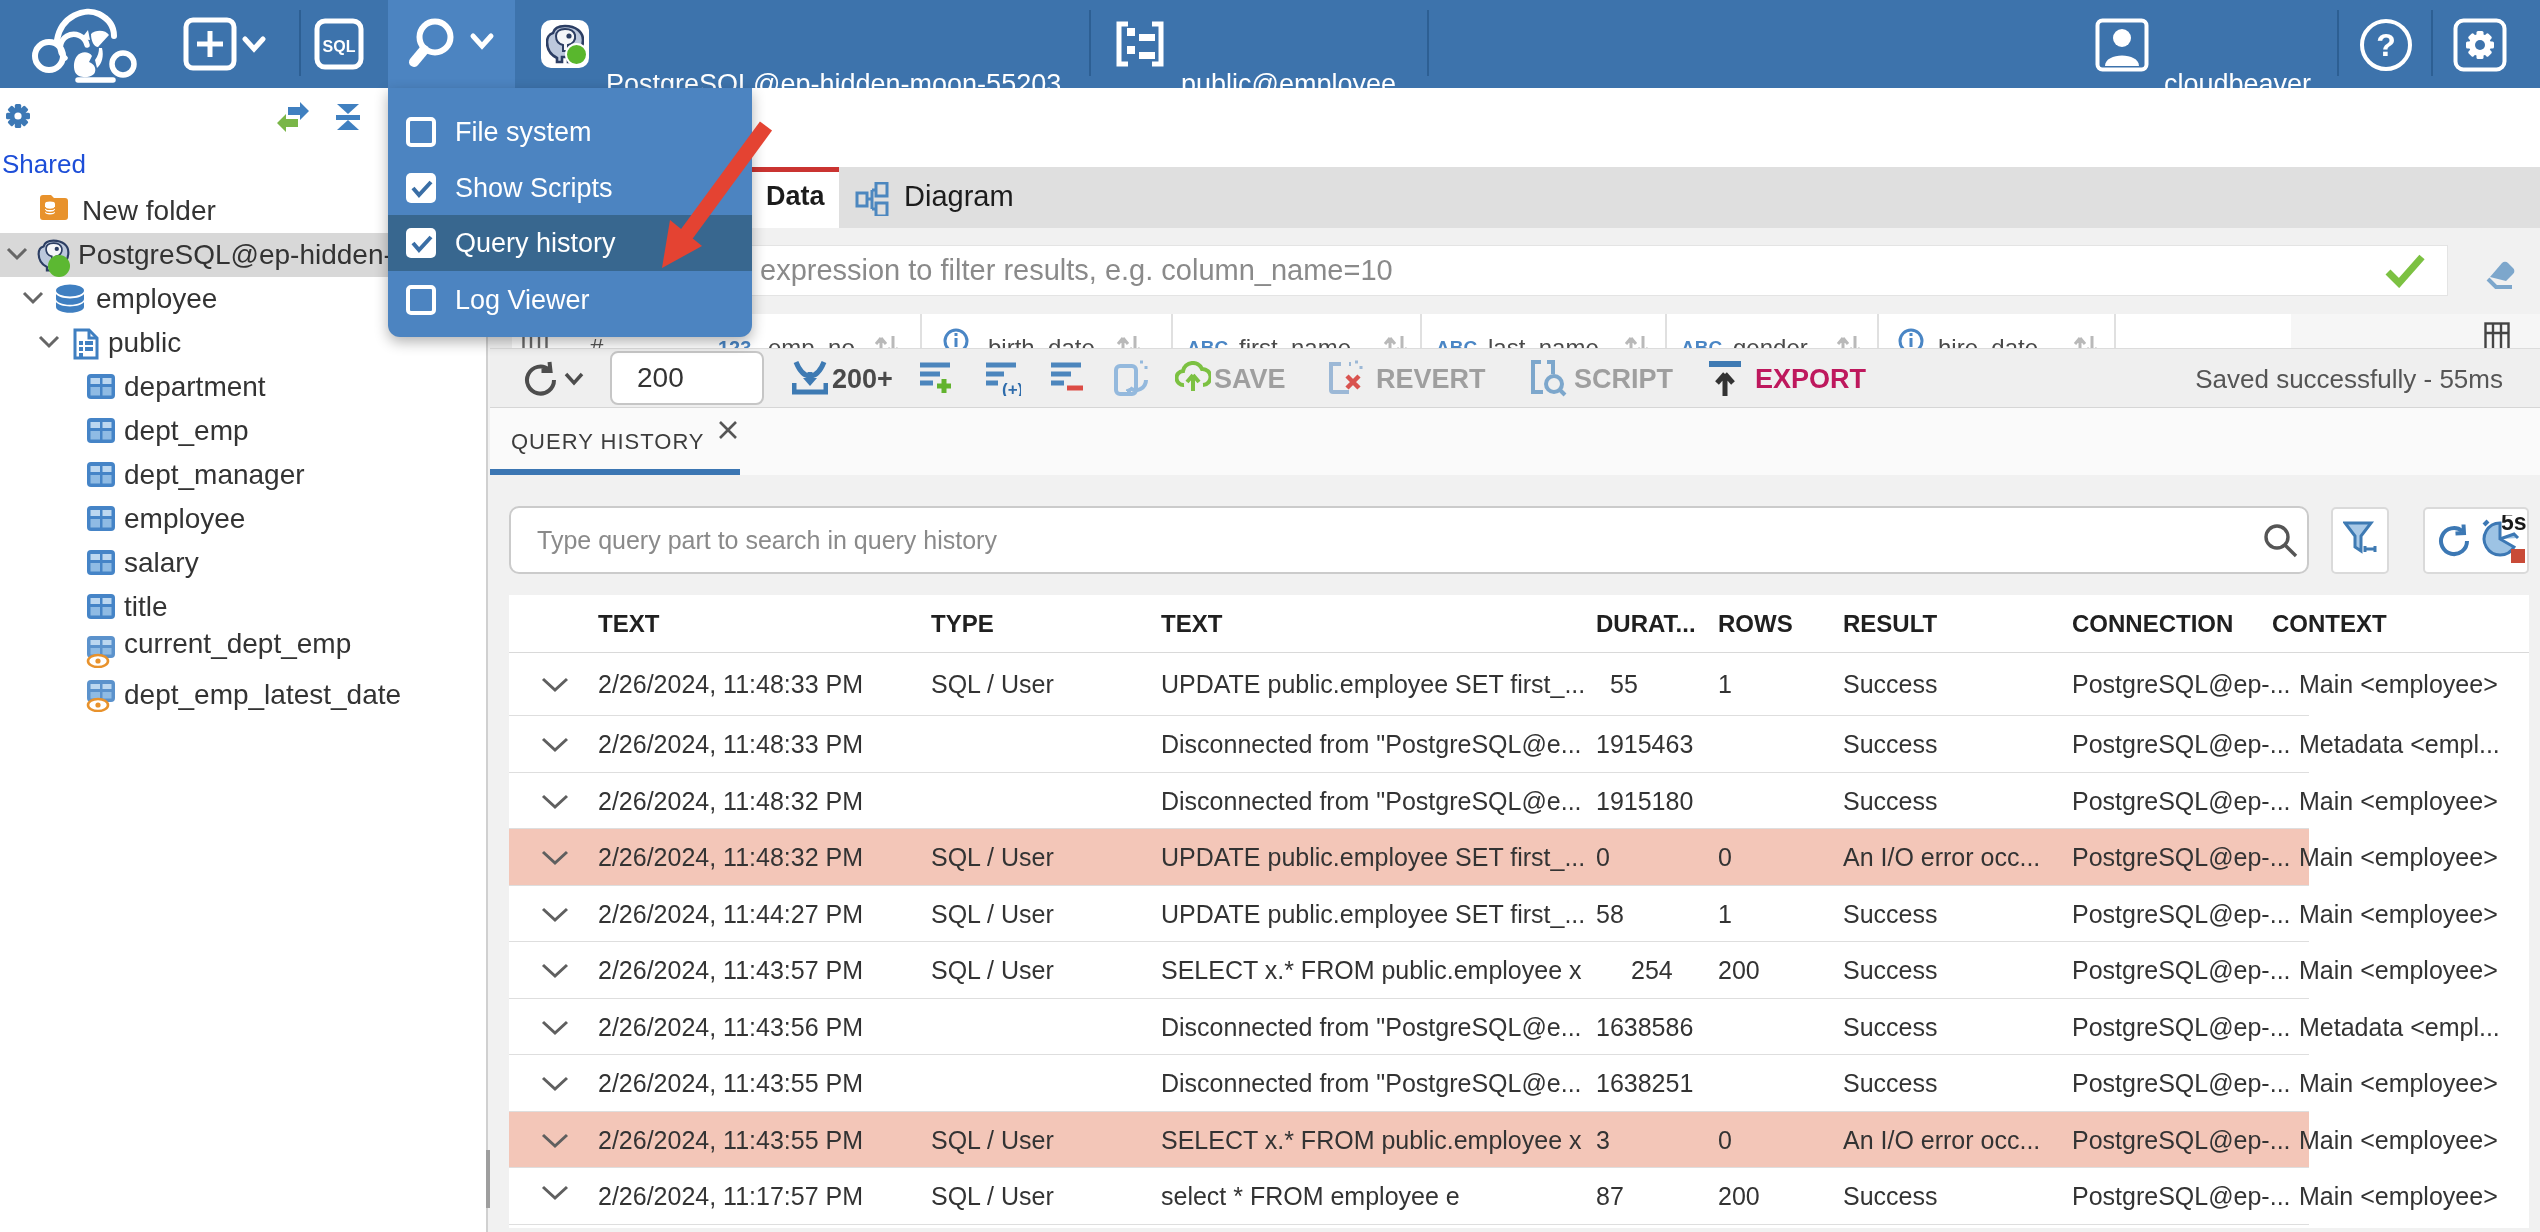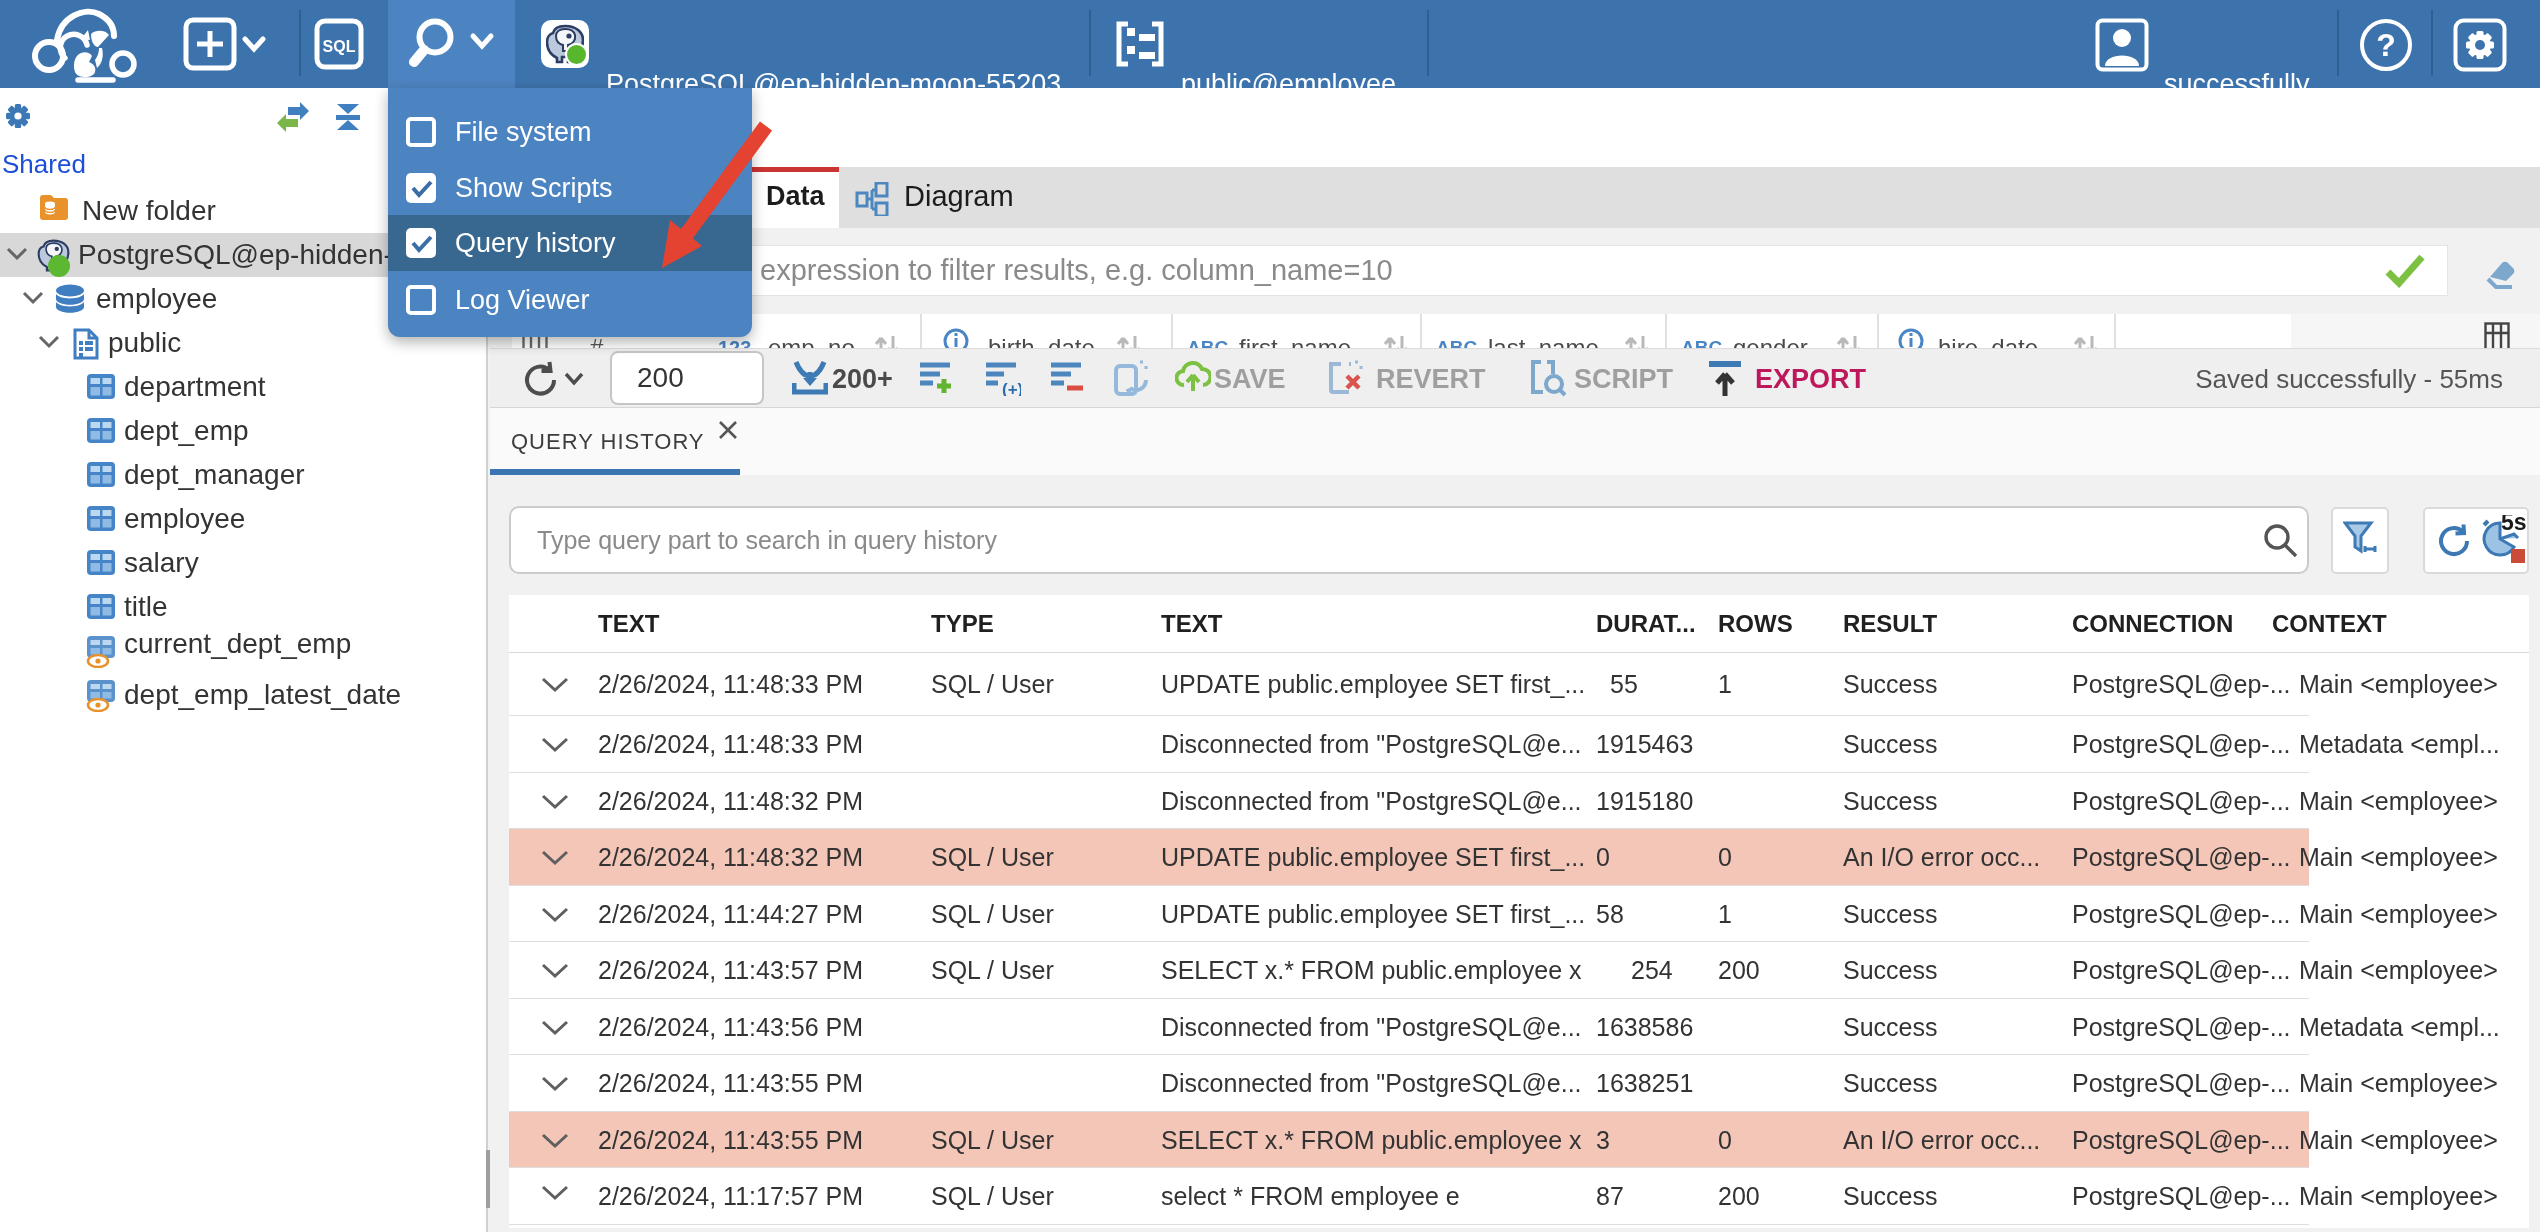--- a/index.html
+++ b/index.html
@@ -95,21 +95,21 @@
       <rect x="25" y="32" width="16" height="7" fill="#fff"></rect>
     </svg>
     <div class="htext" style="left:1181px;">public@employee</div>
     <div class="hsep" style="left:1427px;"></div>
 
     <svg class="abs" style="left:2095px;top:18px;" width="54" height="54" viewBox="0 0 54 54">
       <rect x="2.5" y="2.5" width="49" height="49" rx="5" fill="none" stroke="#fff" stroke-width="4"></rect>
       <circle cx="27" cy="20" r="9" fill="#fff"></circle>
       <path d="M10 48 C10 34 44 34 44 48 Z" fill="#fff"></path>
     </svg>
-    <div class="htext" style="left:2164px;">successfully</div>
+    <div class="htext" style="left:2164px;">cloudbeaver</div>
     <div class="hsep" style="left:2337px;"></div>
     <svg class="abs" style="left:2359px;top:18px;" width="54" height="54" viewBox="0 0 54 54">
       <circle cx="27" cy="27" r="24" fill="none" stroke="#fff" stroke-width="4"></circle>
       <text x="27" y="38" text-anchor="middle" font-family="Liberation Sans" font-size="32" font-weight="bold" fill="#fff">?</text>
     </svg>
     <div class="hsep" style="left:2431px;"></div>
     <svg class="abs" style="left:2453px;top:18px;" width="54" height="54" viewBox="0 0 54 54">
       <rect x="2.5" y="2.5" width="49" height="49" rx="8" fill="none" stroke="#fff" stroke-width="4"></rect>
       <g fill="#fff">
         <circle cx="27" cy="27" r="11"></circle>

